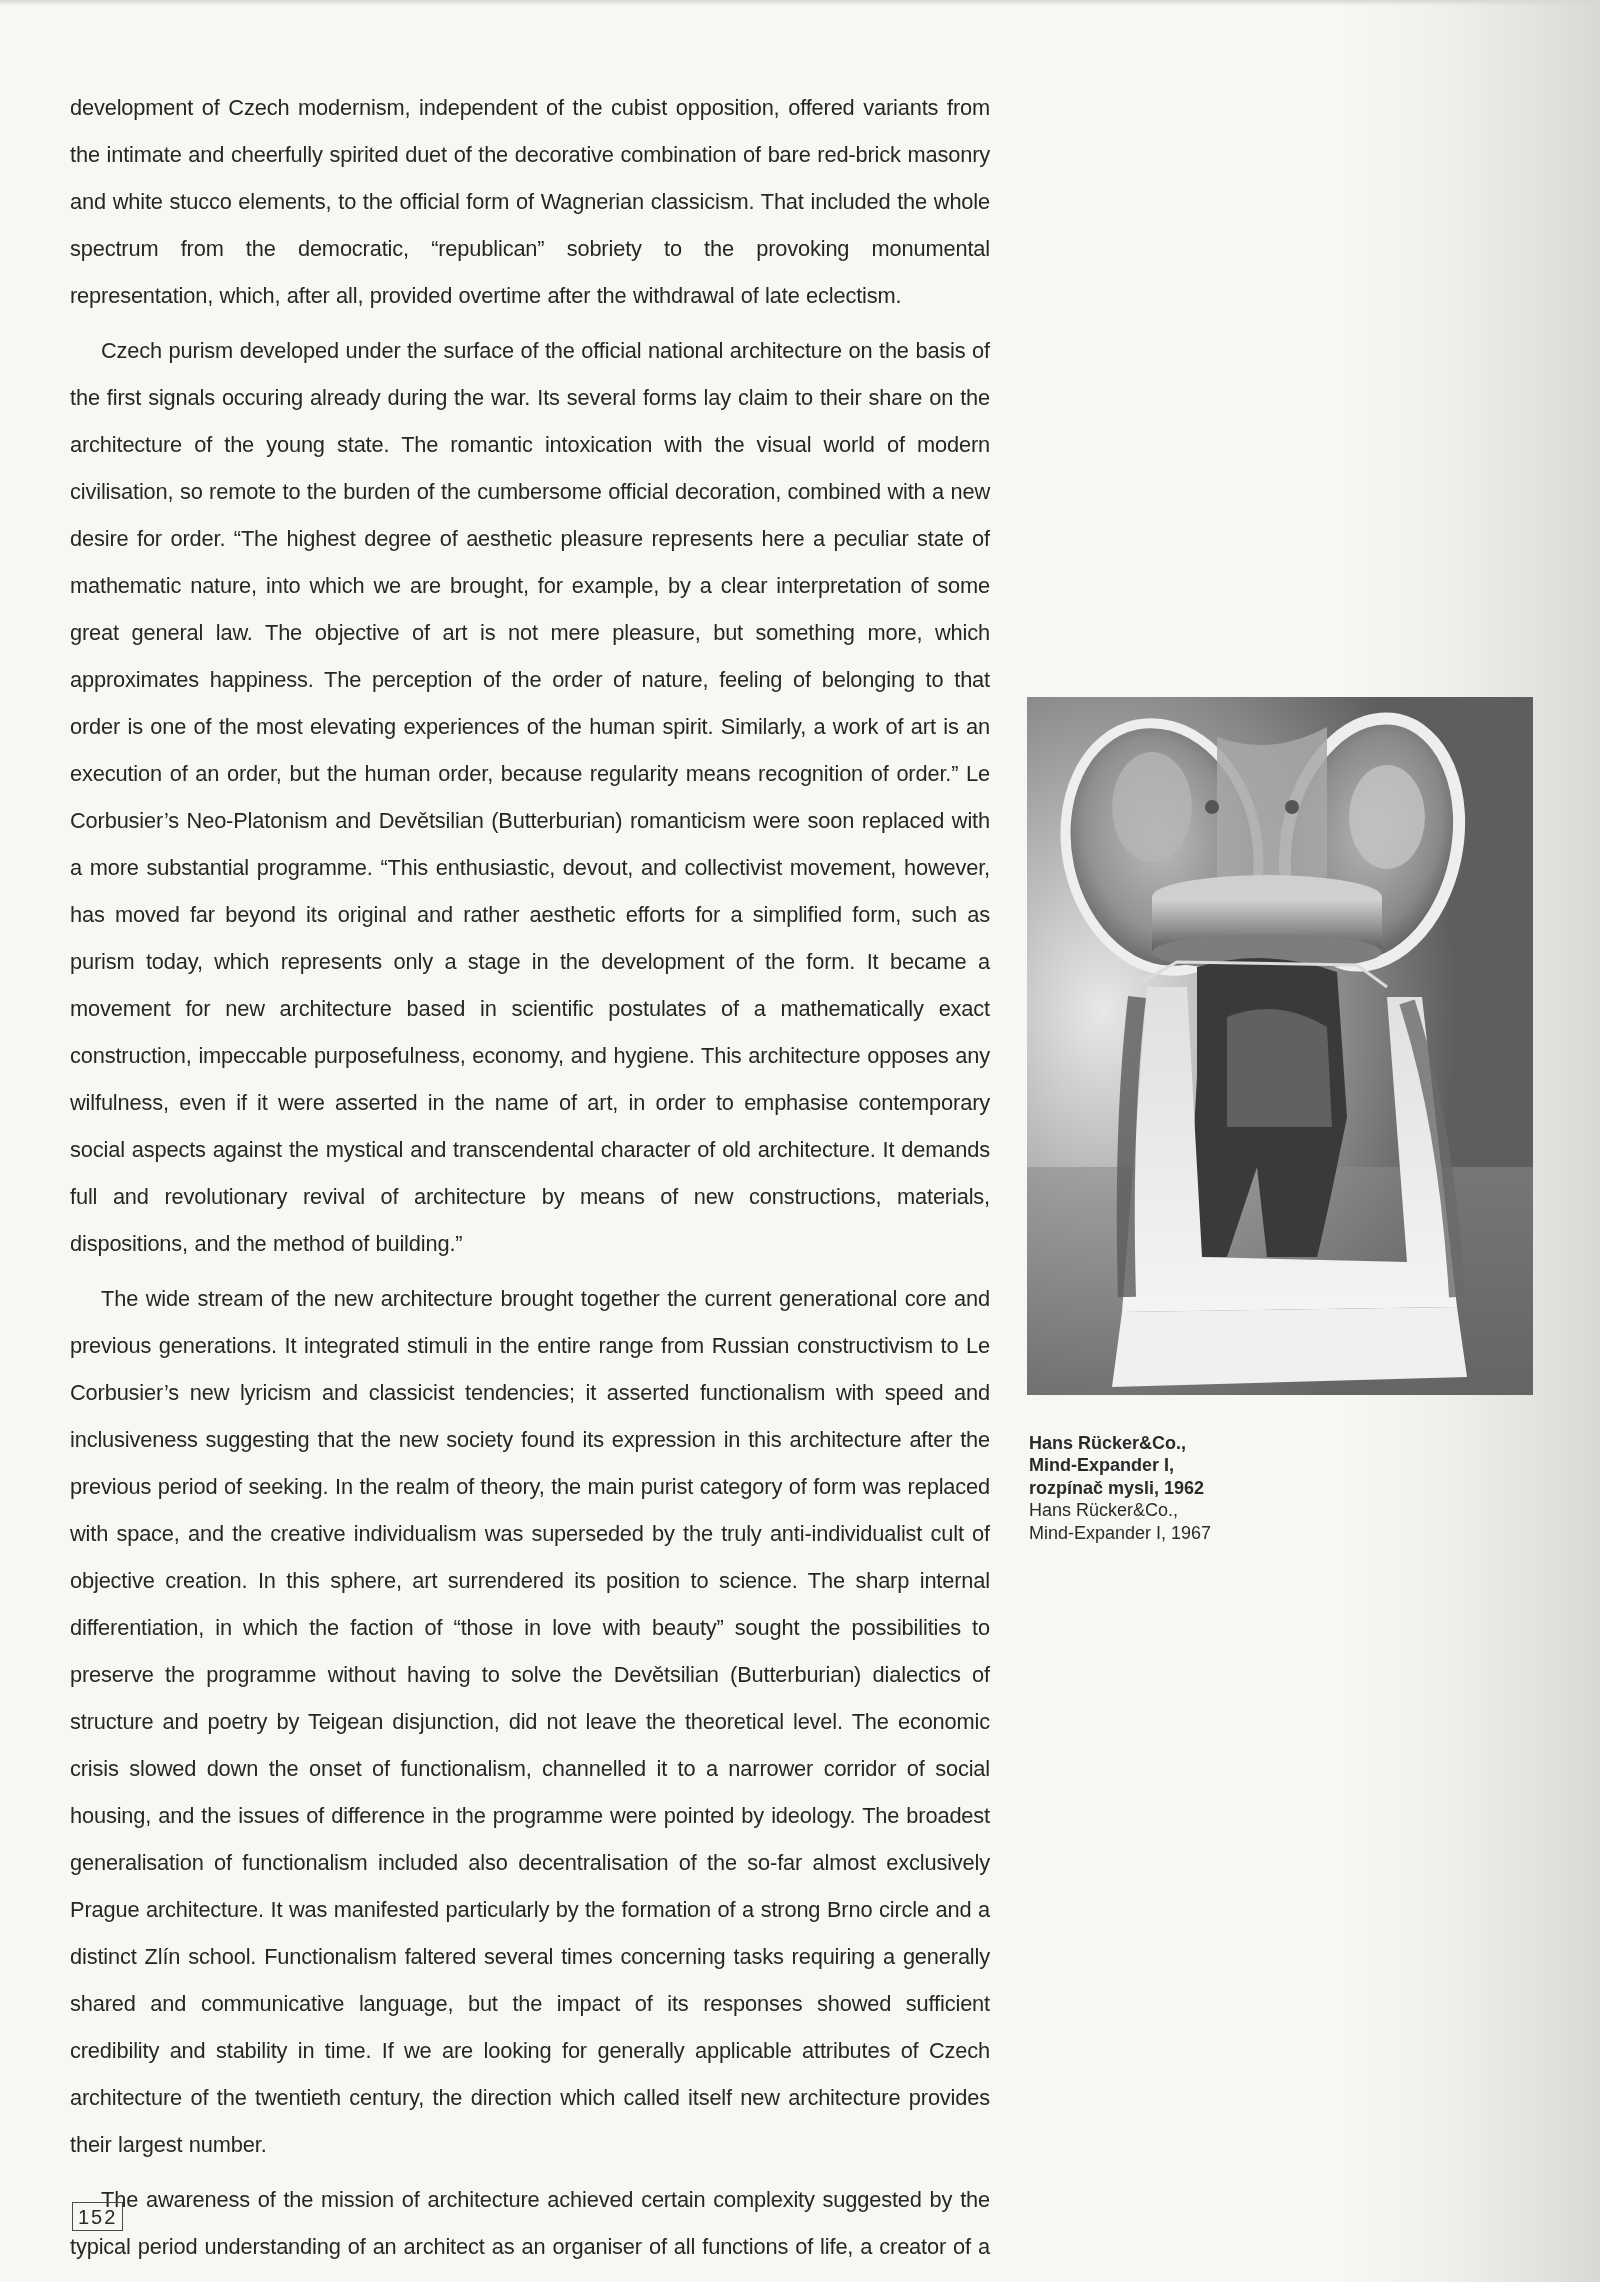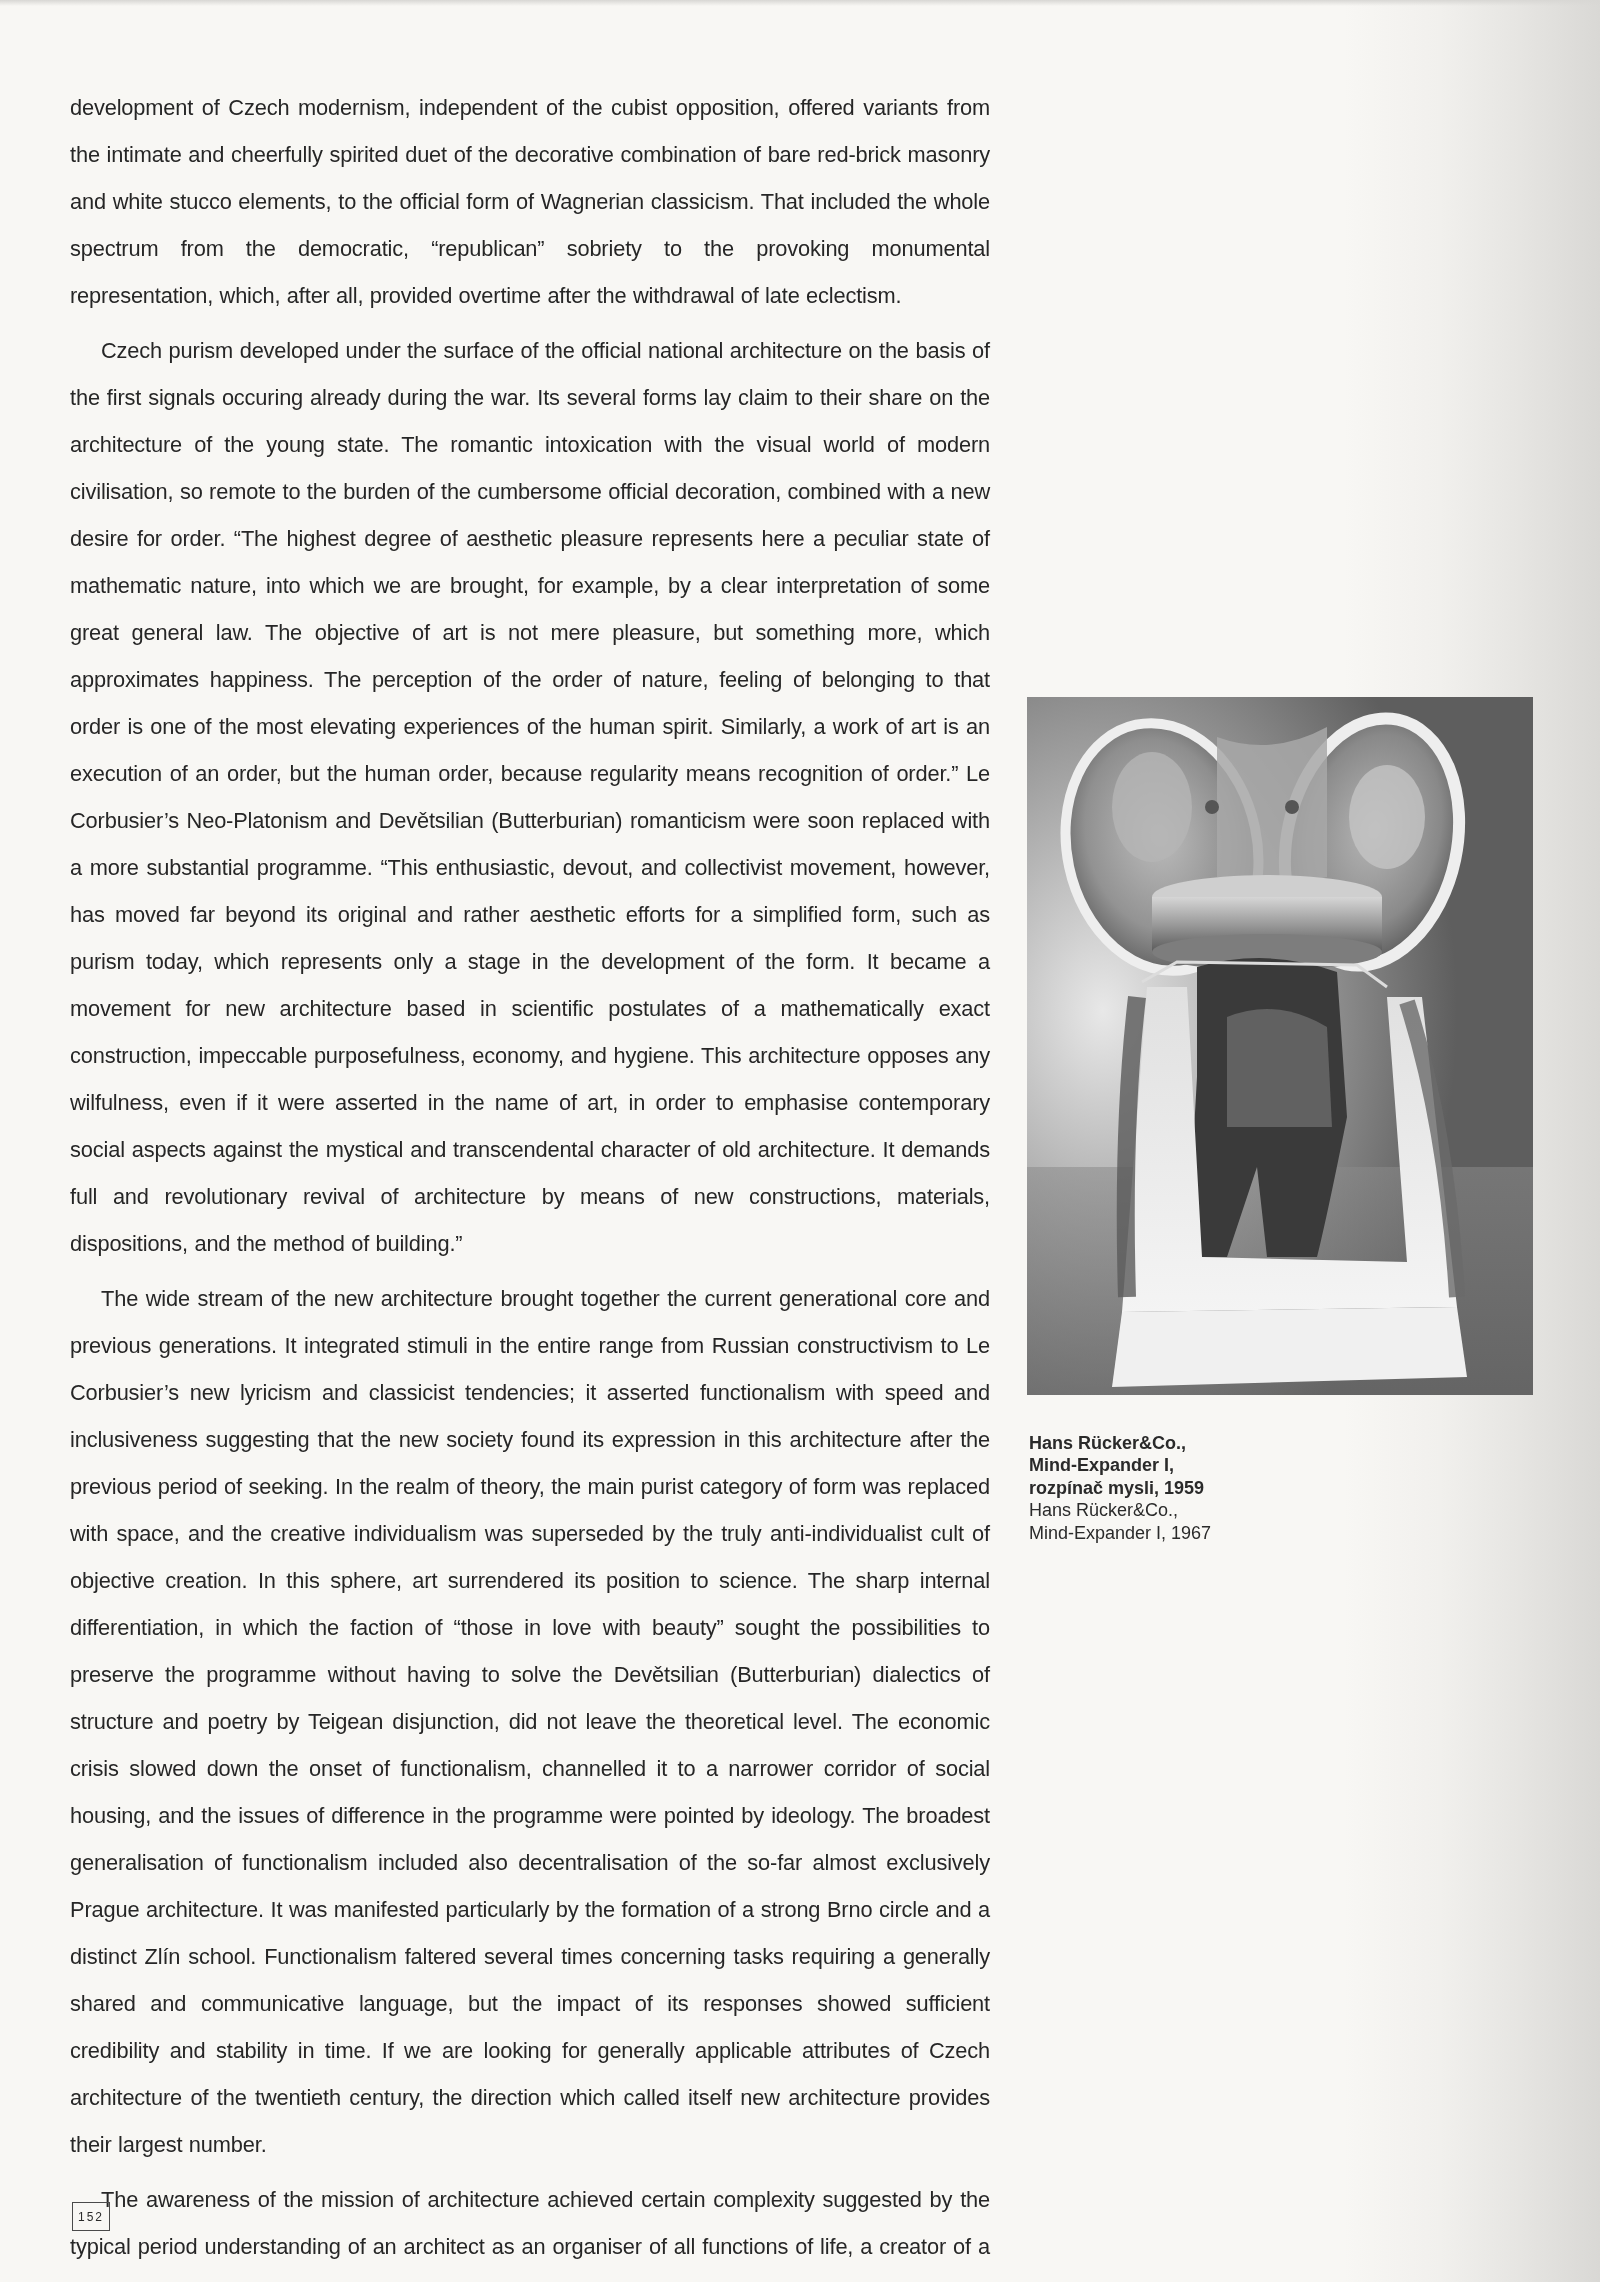--- a/index.html
+++ b/index.html
@@ -86,21 +86,21 @@
     }
     
     .page-number {
       position: absolute;
       left: 72px;
       top: 2202px;
       padding: 1px 5px 0 5px;
       height: 26px;
       line-height: 26px;
       border: 1.5px solid #4a4a4a;
-      font-size: 12px;
+      font-size: 20px;
       letter-spacing: 2px;
       color: #2a2a2a;
     }
   </style>
 </head>
 <body>
 
 <div class="page"></div>
 <div class="page-top-shade"></div>
 
@@ -167,18 +167,18 @@
     <path d="M110 300 Q95 430 100 600" stroke="#5a5a5a" stroke-width="18" fill="none" opacity="0.8"></path>
     <path d="M380 305 Q420 430 430 600" stroke="#6a6a6a" stroke-width="16" fill="none" opacity="0.8"></path>
 
     <path d="M115 285 L150 265 L330 268 L360 290" stroke="#dcdcdc" stroke-width="3" fill="none"></path>
   </svg>
 </div>
 
 <div class="caption">
   <span class="bold">Hans Rücker&amp;Co.,</span>
   <span class="bold">Mind-Expander I,</span>
-  <span class="bold">rozpínač mysli, 1959</span>
+  <span class="bold">rozpínač mysli, 1962</span>
   <span class="regular">Hans Rücker&amp;Co.,</span>
   <span class="regular">Mind-Expander I, 1967</span>
 </div>
 
 <div class="page-number">152</div>
 
 </body></html>

